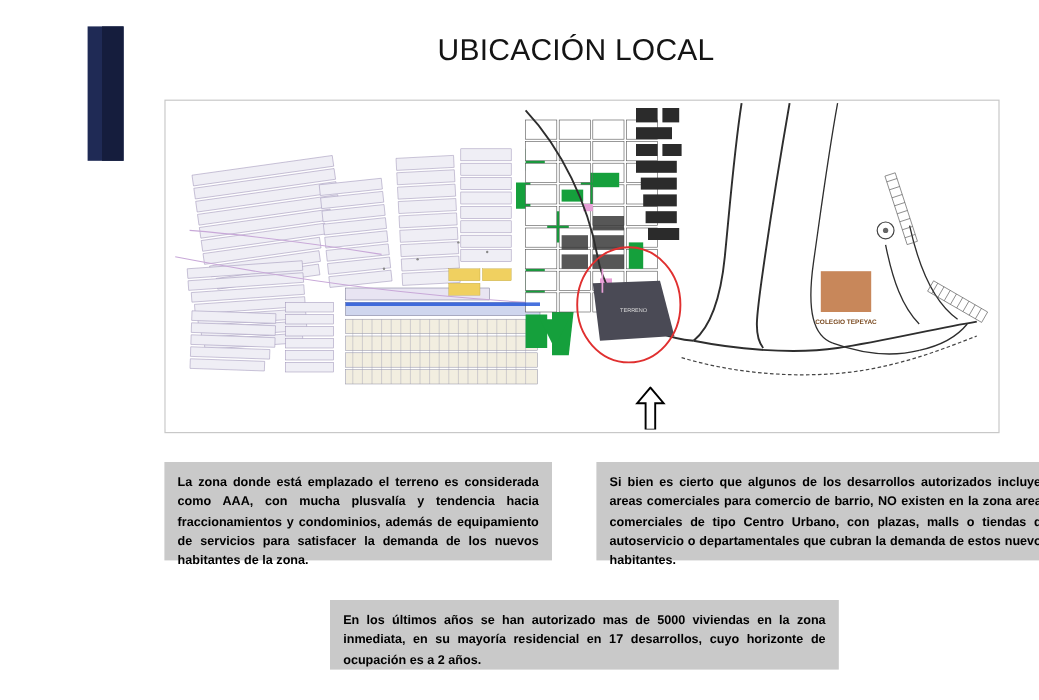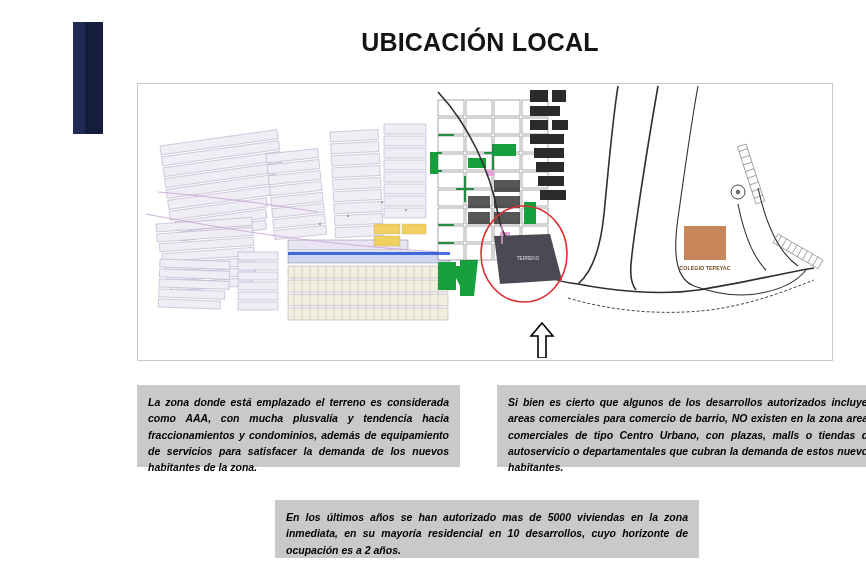--- a/index.html
+++ b/index.html
@@ -39,21 +39,21 @@
     background: #151d3d;
   }
   
   .slide-title {
     position: absolute;
     left: 130px;
     top: 28px;
     width: 700px;
     text-align: center;
     font-size: 25px;
-    font-weight: bold;
+    font-weight: normal;
     color: #141414;
     letter-spacing: 0.2px;
     font-family: "Liberation Sans", sans-serif;
   }
   
   .map-frame {
     position: absolute;
     left: 137px;
     top: 83px;
     width: 694px;
@@ -88,21 +88,21 @@
     top: 385px;
     width: 388px;
     height: 82px;
   }
   .note-bottom {
     left: 275px;
     top: 500px;
     width: 424px;
     height: 58px;
   }
-  .note p { margin: 0; font-style: italic; }
+  .note p { margin: 0; }
 
   
   .map-arrow {
     position: absolute;
     left: 527px;
     top: 322px;
     width: 30px;
     height: 36px;
   }
 </style>
@@ -391,16 +391,16 @@
 
   <div class="note note-left">
     <p>La zona donde está emplazado el terreno es considerada como AAA, con mucha plusvalía y tendencia hacia fraccionamientos y condominios, además de equipamiento de servicios para satisfacer la demanda de los nuevos habitantes de la zona.</p>
   </div>
 
   <div class="note note-right">
     <p>Si bien es cierto que algunos de los desarrollos autorizados incluyen areas comerciales para comercio de barrio, NO existen en la zona areas comerciales de tipo Centro Urbano, con plazas, malls o tiendas de autoservicio o departamentales que cubran la demanda de estos nuevos habitantes.</p>
   </div>
 
   <div class="note note-bottom">
-    <p>En los últimos años se han autorizado mas de 5000 viviendas en la zona inmediata, en su mayoría residencial en 10 desarrollos, cuyo horizonte de ocupación es a 2 años.</p>
+    <p>En los últimos años se han autorizado mas de 5000 viviendas en la zona inmediata, en su mayoría residencial en 17 desarrollos, cuyo horizonte de ocupación es a 2 años.</p>
   </div>
 
 </div>
 
 </body></html>

